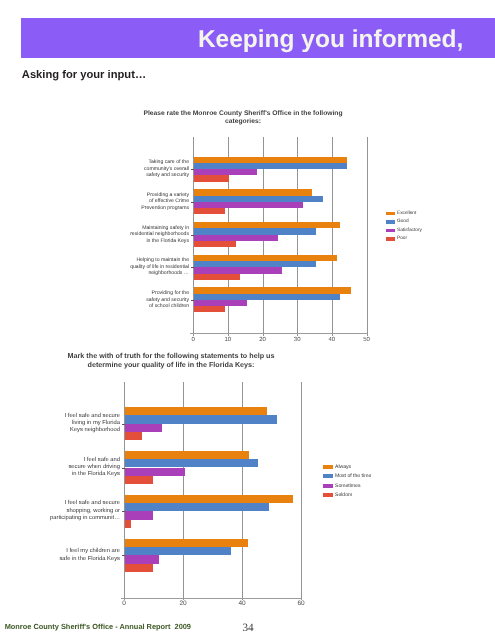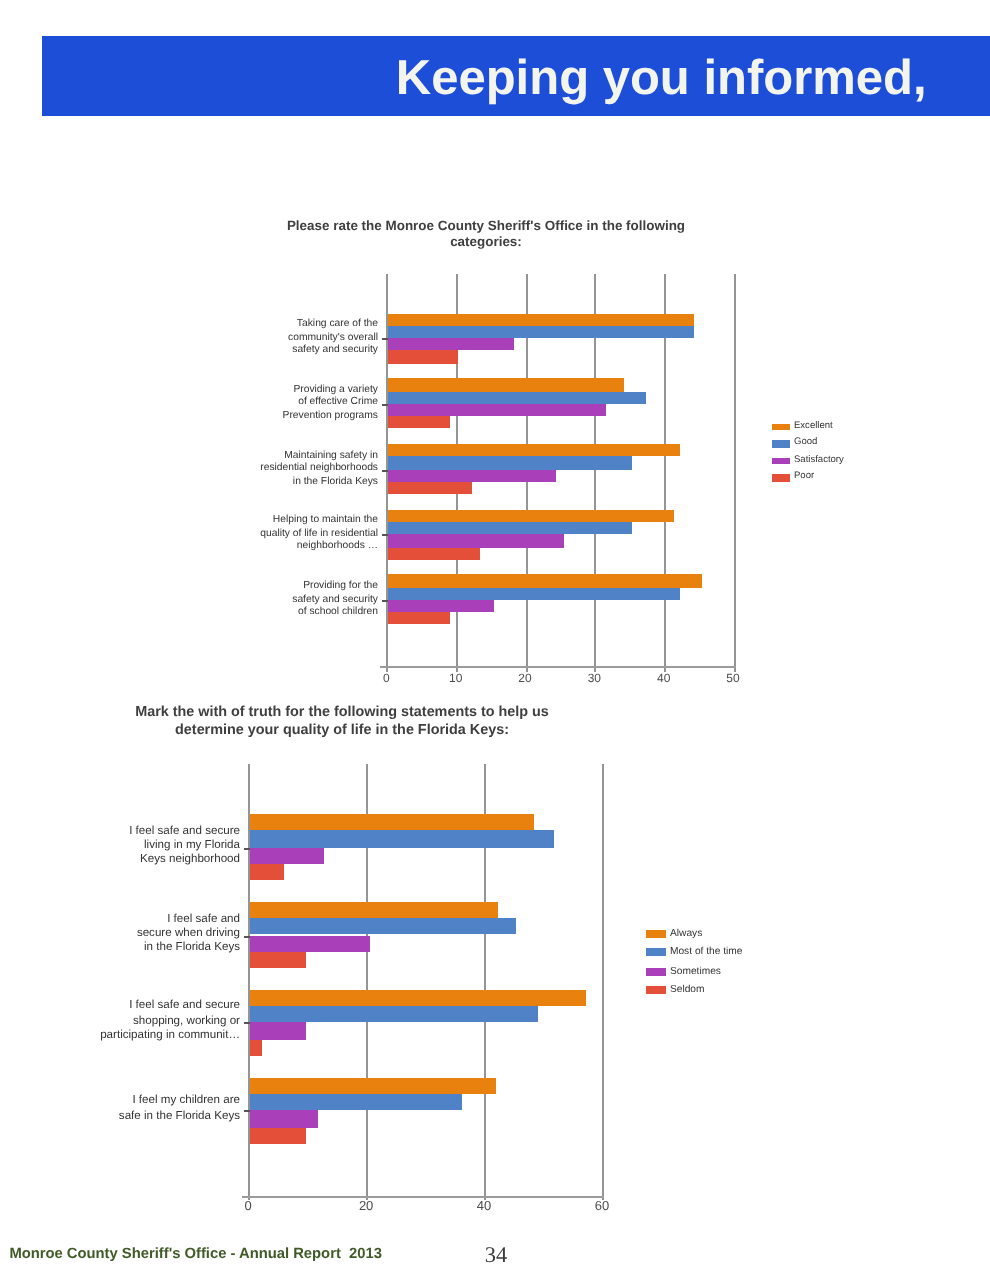--- a/index.html
+++ b/index.html
@@ -3,21 +3,21 @@
 <meta charset="utf-8">
 <title>Annual Report Page</title>
 <style>
   html,body{margin:0;padding:0;}
   body{width:495px;height:640px;background:#ffffff;overflow:hidden;
        font-family:"Liberation Sans",sans-serif;color:#231f20;
        -webkit-font-smoothing:antialiased;text-rendering:geometricPrecision;}
   .page{position:relative;width:495px;height:640px;}
 
   
-  .banner{position:absolute;left:21.4px;top:18px;width:474px;height:40px;background:#1d4ed8;}
+  .banner{position:absolute;left:21.4px;top:18px;width:474px;height:40px;background:#8b5cf6;}
   .banner-title{position:absolute;left:176.5px;top:8.5px;font-size:24.5px;font-weight:bold;
       color:#F3F4EC;letter-spacing:0px;white-space:nowrap;line-height:26px;}
 
   
   .h-ask{position:absolute;left:21.8px;top:68.8px;font-size:11.2px;font-weight:bold;line-height:12px;white-space:nowrap;}
   .p-intro{position:absolute;left:39.2px;top:84.9px;width:430px;font-size:8.93px;font-weight:bold;
       line-height:11px;white-space:pre-wrap;}
 
   
   .chart{position:absolute;left:0;top:0;}
@@ -44,20 +44,21 @@
 </style>
 </head>
 <body>
 
 <div class="page">
 
   <div class="banner">
     <div class="banner-title">Keeping you informed,</div>
   </div>
 
+  <div class="h-ask">Asking for your input…</div>
 
   <div id="chart0" class="chart">
       <div class="ct" style="left:143px;top:110.2px;width:200px;font-size:6.72px;line-height:8.1px">Please rate the Monroe County Sheriff's Office in the following
 categories:</div>
       <div class="grid" style="left:193.2px;top:136.5px;height:199.2px"></div>
       <div class="grid" style="left:227.85999999999999px;top:136.5px;height:199.2px"></div>
       <div class="grid" style="left:262.52px;top:136.5px;height:199.2px"></div>
       <div class="grid" style="left:297.18px;top:136.5px;height:199.2px"></div>
       <div class="grid" style="left:331.84000000000003px;top:136.5px;height:199.2px"></div>
       <div class="grid" style="left:366.5px;top:136.5px;height:199.2px"></div>
@@ -183,15 +184,15 @@
           <span class="lgsw" style="width:10.1px;height:4.2px;top:2.05px;background:#A93FB9"></span>
           <span class="lgtx" style="left:12.399999999999999px;font-size:5.1px;line-height:9.5px">Sometimes</span>
         </div>
         <div class="lgrow" style="height:9.5px">
           <span class="lgsw" style="width:10.1px;height:4.2px;top:2.05px;background:#E44F39"></span>
           <span class="lgtx" style="left:12.399999999999999px;font-size:5.1px;line-height:9.5px">Seldom</span>
         </div>
       </div>
     </div>
 
-  <div class="footer-left">Monroe County Sheriff's Office - Annual Report  2013</div>
+  <div class="footer-left">Monroe County Sheriff's Office - Annual Report  2009</div>
   <div class="footer-page">34</div>
 </div>
 
 </body></html>

